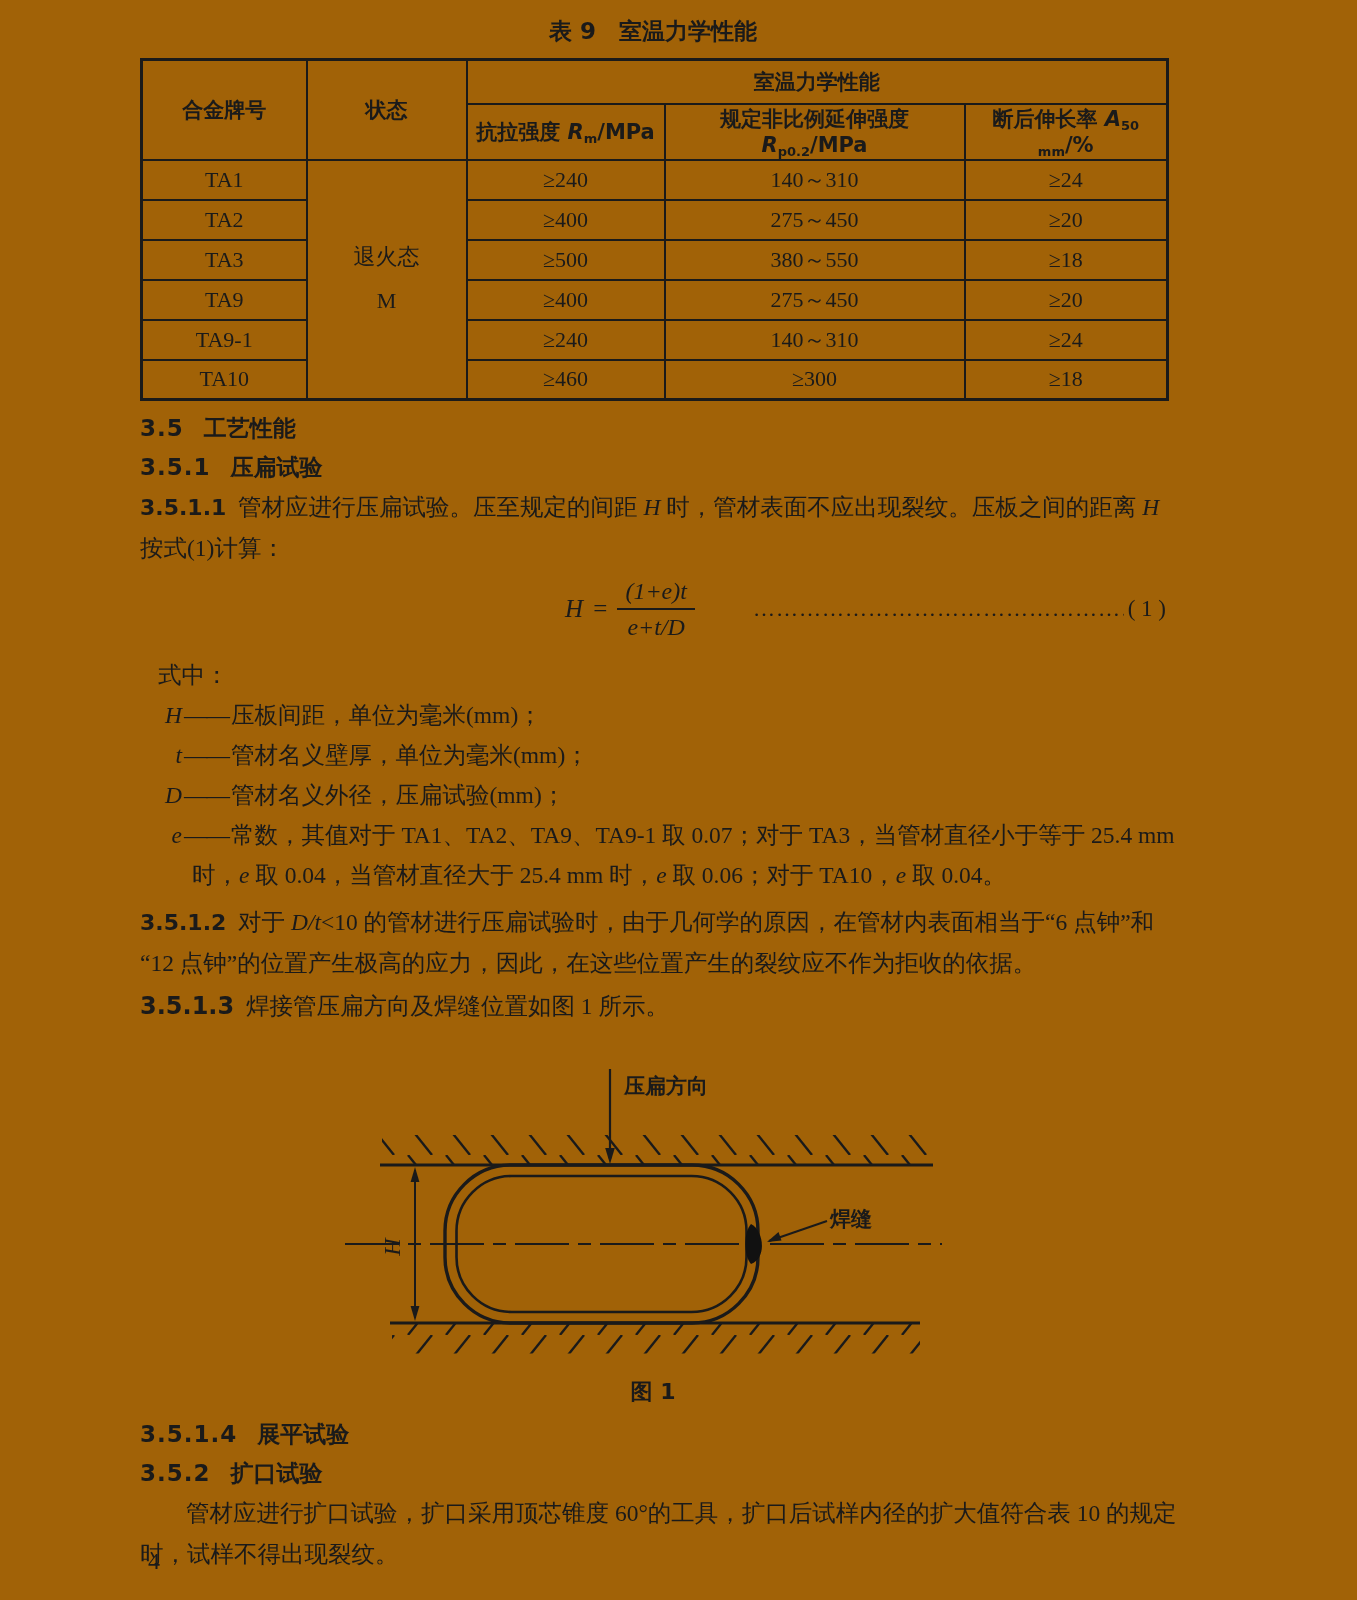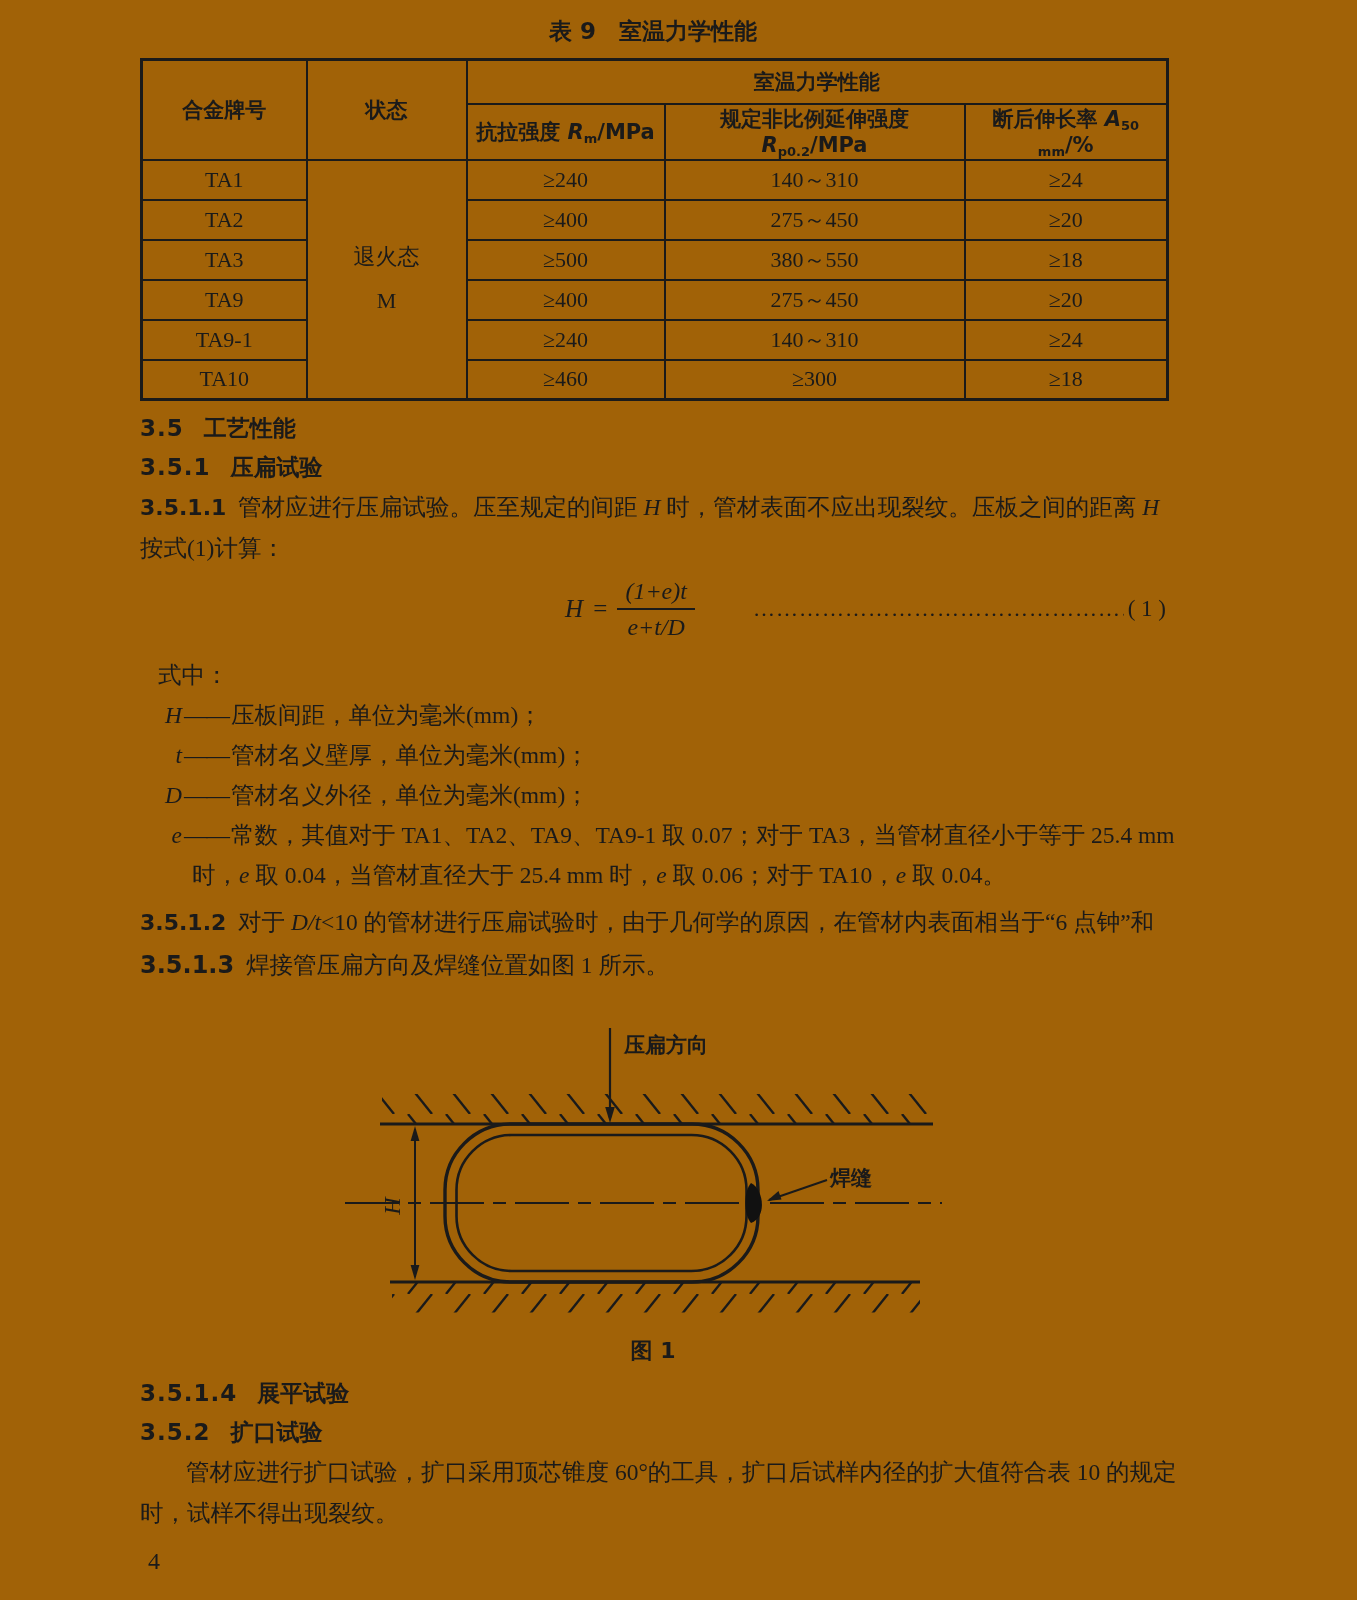--- a/index.html
+++ b/index.html
@@ -186,29 +186,30 @@
     </div>
 
     <div class="where-label">式中：</div>
     <div class="def-row">
       <span class="def-term"><i>H</i></span><span class="def-dash">——</span><span><span>压板间距，单位为毫米(mm)；</span></span>
     </div>
     <div class="def-row">
       <span class="def-term"><i>t</i></span><span class="def-dash">——</span><span><span>管材名义壁厚，单位为毫米(mm)；</span></span>
     </div>
     <div class="def-row">
-      <span class="def-term"><i>D</i></span><span class="def-dash">——</span><span><span>管材名义外径，单位为毫米(mm)；</span></span>
+      <span class="def-term"><i>D</i></span><span class="def-dash">——</span><span><span>管材名义外径，压扁试验(mm)；</span></span>
     </div>
     <div class="def-row">
       <span class="def-term"><i>e</i></span><span class="def-dash">——</span><span><span>常数，其值对于 TA1、TA2、TA9、TA9-1 取 0.07；对于 TA3，当管材直径小于等于 25.4 mm</span></span>
     </div>
     <div class="def-row def-cont"><span>时，</span><i>e</i><span> 取 0.04，当管材直径大于 25.4 mm 时，</span><i>e</i><span> 取 0.06；对于 TA10，</span><i>e</i><span> 取 0.04。</span></div>
 
     <div class="para" style="margin-top:7px;">
       <div><span class="h-sec" style="font-size:22px;">3.5.1.2</span>&nbsp;&nbsp;<span><span>对于 </span><i>D/t</i><span>&lt;10 的管材进行压扁试验时，由于几何学的原因，在管材内表面相当于“6 点钟”和</span></span></div>
+      <div>“12 点钟”的位置产生极高的应力，因此，在这些位置产生的裂纹应不作为拒收的依据。</div>
     </div>
 
     <div class="para" style="margin-top:2px;">
       <span class="h-sec" style="font-size:24px;">3.5.1.3</span>&nbsp;&nbsp;<span>焊接管压扁方向及焊缝位置如图 1 所示。</span>
     </div>
 
     <div class="figure-wrap">
       <svg width="730" height="342" viewBox="0 0 730 342">
         <defs>
           <pattern id="hatchTop" width="38" height="30" patternUnits="userSpaceOnUse">

